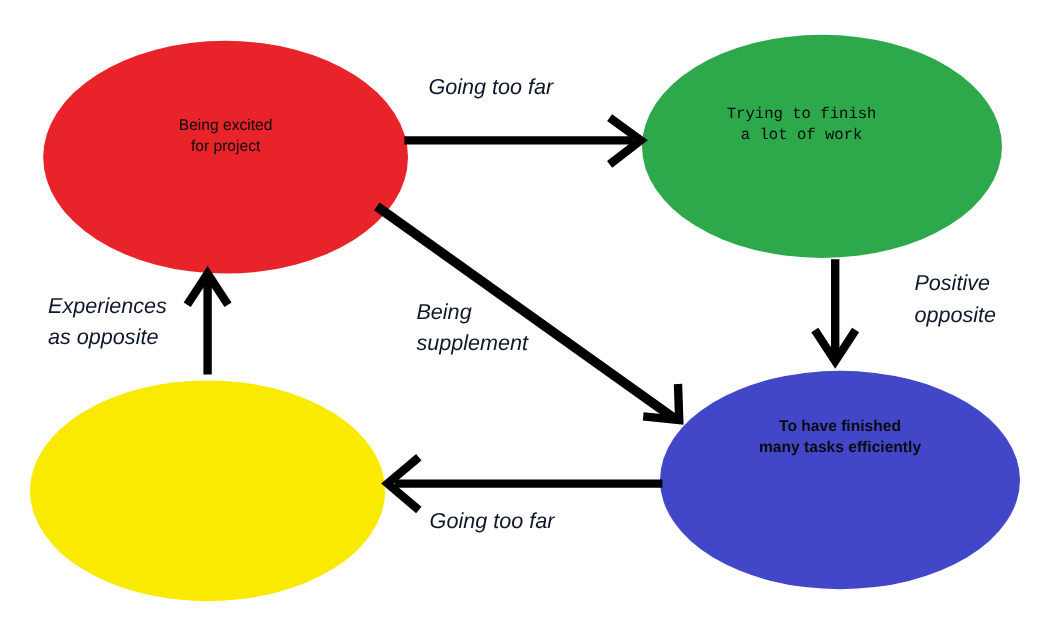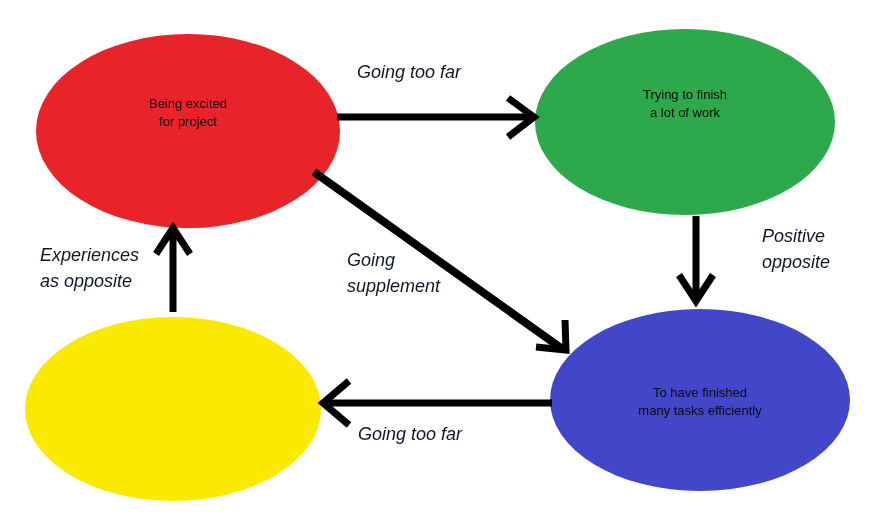--- a/index.html
+++ b/index.html
@@ -82,33 +82,33 @@
     <g>
       <line x1="314" y1="172" x2="561" y2="348" stroke="#000000" stroke-width="8" stroke-linecap="butt"></line>
       <polyline points="536,347 566,350 565,320" fill="none" stroke="#000000" stroke-width="7" stroke-linejoin="miter" stroke-linecap="butt"></polyline>
     </g>
 
   </svg>
 
   <div class="node-label" style="left:38px; top:95px; width:300px;">Being excited
 for project</div>
 
-  <div class="node-label" style="left:535px; top:86px; width:300px;">Trying to finish
+  <div class="node-label" style="left:518px; top:86px; width:300px;font-family:Liberation Mono, monospace;">Trying to finish
 a lot of work</div>
 
 
-  <div class="node-label" style="left:550px; top:384px; width:300px;">To have finished
+  <div class="node-label" style="left:550px; top:346px; width:300px;font-weight:bold;">To have finished
 many tasks efficiently</div>
 
   <div class="edge-label" style="left:357px; top:60px;">Going too far</div>
 
   <div class="edge-label" style="left:718px; top:224px;margin-left:44px;">Positive
 opposite</div>
 
   <div class="edge-label" style="left:358px; top:422px;">Going too far</div>
 
   <div class="edge-label" style="left:40px; top:243px;">Experiences
 as opposite</div>
 
-  <div class="edge-label" style="left:347px; top:248px;">Going
+  <div class="edge-label" style="left:347px; top:248px;">Being
 supplement</div>
 
 </div>
 
 </body></html>

